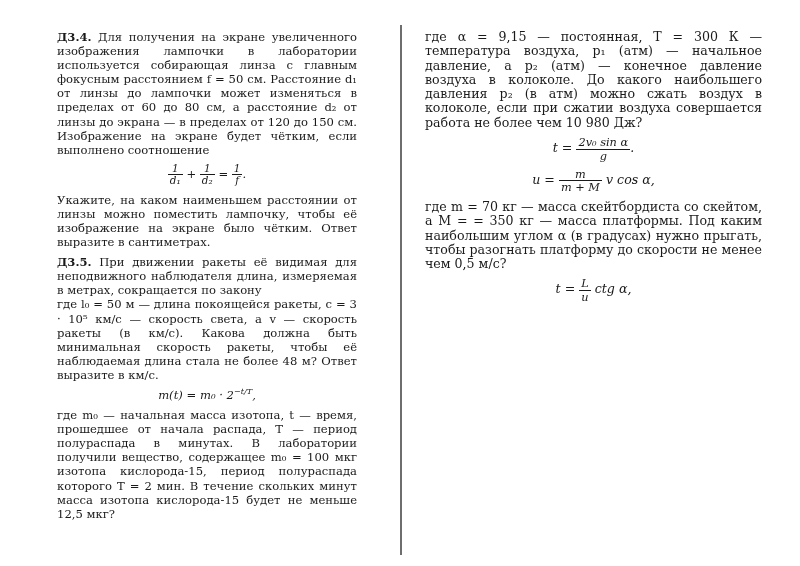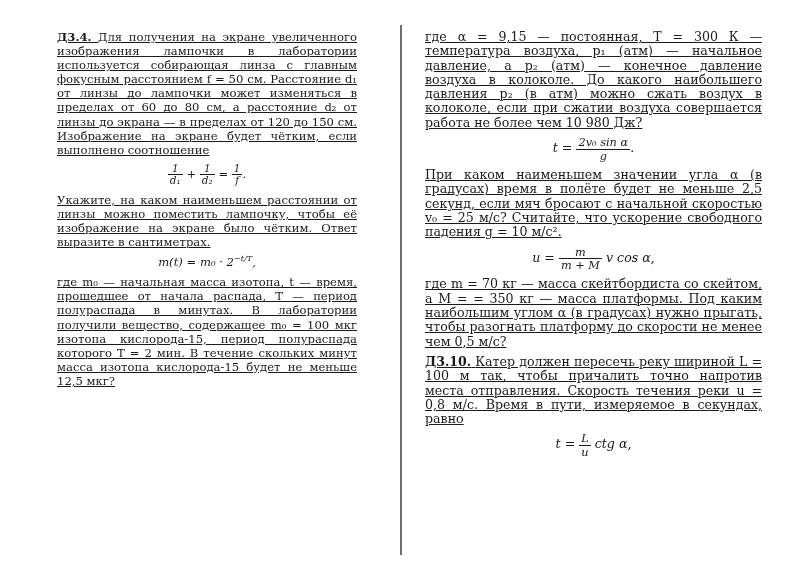--- a/index.html
+++ b/index.html
@@ -4,21 +4,21 @@
 <style>
   html, body { margin: 0; padding: 0; background: #ffffff; }
   body { width: 800px; height: 566px; position: relative; overflow: hidden;
          font-family: "DejaVu Serif", "Liberation Serif", serif; color: #1a1a1a; }
   .col { position: absolute; top: 30px; font-size: 11.6px; line-height: 14.1px;
          text-align: justify; }
   #left { left: 57px; width: 300px; }
   #right { left: 425px; width: 337px; font-size: 12.6px; line-height: 14.3px; }
   .divider { position: absolute; left: 400px; top: 25px; width: 2px; height: 530px; background: #6e6e6e; }
   .problem { margin: 0 0 6px 0; }
-  .problem p { margin: 0; text-decoration: underline; }
+  .problem p { margin: 0; }
   .num { font-weight: bold; }
   .formula { text-align: center; margin: 6px 0 6px 0; font-style: italic; white-space: nowrap; }
   .frac { display: inline-block; vertical-align: middle; text-align: center; font-size: 0.9em; }
   .frac > span { display: block; padding: 0 2px; line-height: 1.1; }
   .frac > span.top { border-bottom: 1px solid #1a1a1a; }
   .sqrt { display: inline-block; border-top: 1px solid #1a1a1a; padding: 0 2px; vertical-align: middle; }
   .rad { font-size: 1.5em; font-style: normal; vertical-align: middle; }
   sup, sub { font-size: 0.7em; line-height: 0; margin-top: 12px; }
 </style>
 </head>
@@ -34,20 +34,22 @@
       <span class="frac"><span class="top">1</span><span>d₁</span></span>
       <span>+</span>
       <span class="frac"><span class="top">1</span><span>d₂</span></span>
       <span>=</span>
       <span class="frac"><span class="top">1</span><span>f</span></span><span>.</span>
     </div>
     <p>Укажите, на каком наименьшем расстоянии от линзы можно поместить лампочку, чтобы её изображение на экране было чётким. Ответ выразите в сантиметрах.</p>
   </div>
 
   <div class="problem">
+    <p><span class="num">Д3.5.</span> <span>При движении ракеты её видимая для неподвижного наблюдателя длина, измеряемая в метрах, сокращается по закону</span></p>
+    <p>где l₀ = 50 м — длина покоящейся ракеты, c = 3 · 10⁵ км/с — скорость света, а v — скорость ракеты (в км/с). Какова должна быть минимальная скорость ракеты, чтобы её наблюдаемая длина стала не более 48 м? Ответ выразите в км/с.</p>
   </div>
 
   <div class="problem">
     <div class="formula">
       <span>m(t) = m₀ · 2</span><sup>−t/T</sup><span>,</span>
     </div>
     <p>где m₀ — начальная масса изотопа, t — время, прошедшее от начала распада, T — период полураспада в минутах. В лаборатории получили вещество, содержащее m₀ = 100 мкг изотопа кислорода-15, период полураспада которого T = 2 мин. В течение скольких минут масса изотопа кислорода-15 будет не меньше 12,5 мкг?</p>
   </div>
 
 </div>
@@ -56,34 +58,32 @@
 
   <div class="problem">
     <p>где α = 9,15 — постоянная, T = 300 К — температура воздуха, p₁ (атм) — начальное давление, а p₂ (атм) — конечное давление воздуха в колоколе. До какого наибольшего давления p₂ (в атм) можно сжать воздух в колоколе, если при сжатии воздуха совершается работа не более чем 10 980 Дж?</p>
   </div>
 
   <div class="problem">
     <div class="formula">
       <span>t =</span>
       <span class="frac"><span class="top">2v₀ sin α</span><span>g</span></span><span>.</span>
     </div>
-    <p>При каком наименьшем значении угла α (в градусах) время в полёте будет не меньше 2,5 секунд, если мяч бросают с начальной скоростью v₀ = 25 м/с? Считайте, что ускорение свободного падения g = 10 м/c².</p>
   </div>
 
   <div class="problem">
     <div class="formula">
       <span>u =</span>
       <span class="frac"><span class="top">m</span><span>m + M</span></span>
       <span>v cos α,</span>
     </div>
     <p>где m = 70 кг — масса скейтбордиста со скейтом, а M = = 350 кг — масса платформы. Под каким наибольшим углом α (в градусах) нужно прыгать, чтобы разогнать платформу до скорости не менее чем 0,5 м/с?</p>
   </div>
 
   <div class="problem">
-    <p><span class="num">Д3.10.</span> <span>Катер должен пересечь реку шириной L = 100 м так, чтобы причалить точно напротив места отправления. Скорость течения реки u = 0,8 м/с. Время в пути, измеряемое в секундах, равно</span></p>
     <div class="formula">
       <span>t =</span>
       <span class="frac"><span class="top">L</span><span>u</span></span>
       <span>ctg α,</span>
     </div>
 
   </div>
 </div>
 
 </body></html>

